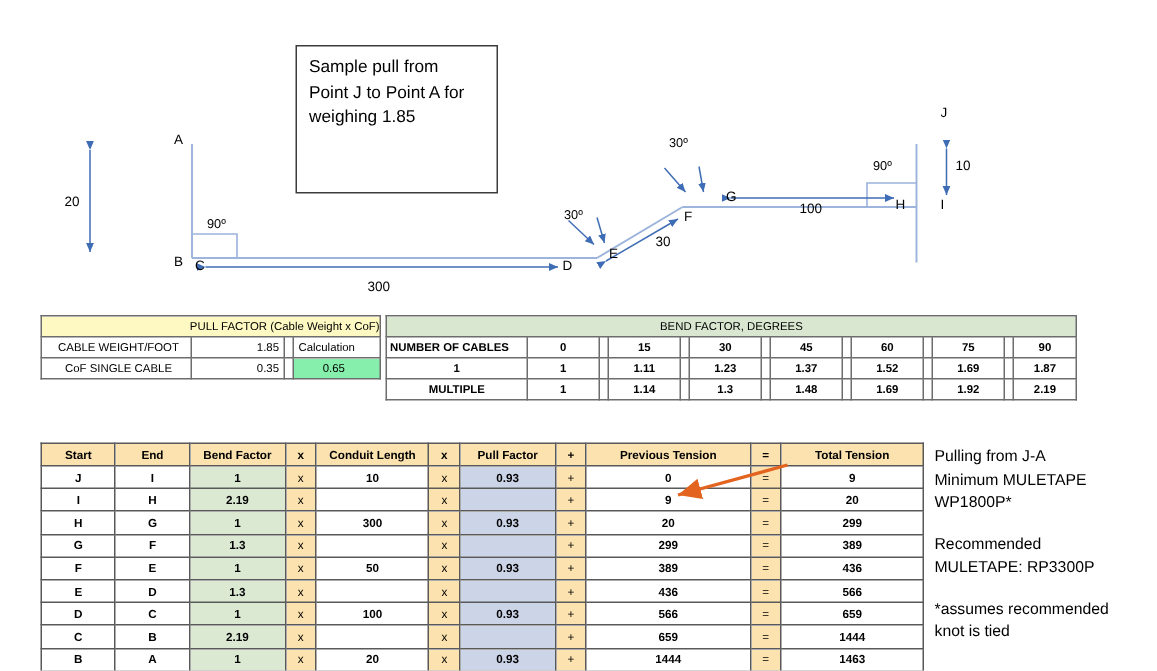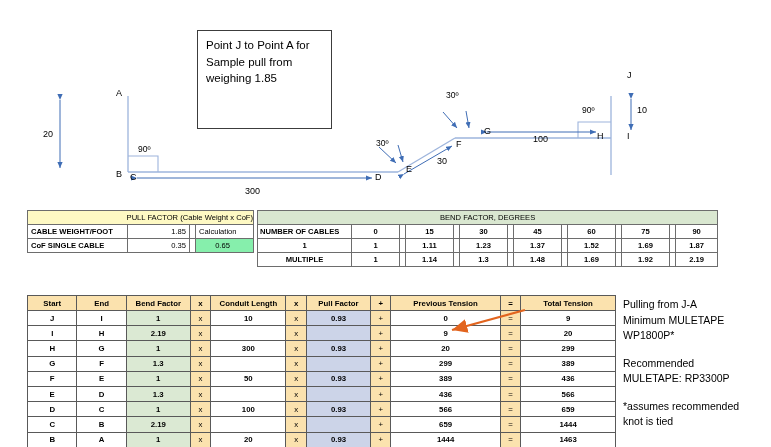--- a/index.html
+++ b/index.html
@@ -75,23 +75,23 @@
     top: 210px;
     width: 226px;
   }
   #pull-factor-table .pf-title {
     background: #fef9c3;
     font-weight: normal;
     height: 13px;
     text-align: right;
   }
   #pull-factor-table td.lbl {
-    text-align: left;
+    text-align: center;
     padding-left: 3px;
-    font-weight: bold;
+    font-weight: normal;
   }
   #pull-factor-table td.num {
     text-align: right;
     padding-right: 3px;
     font-weight: normal;
   }
   #pull-factor-table td.calc {
     background: #86efac;
     text-align: center;
     padding-right: 4px;
@@ -178,22 +178,22 @@
     top: 308px;
     width: 90px;
     height: 32px;
     pointer-events: none;
   }
 </style>
 </head>
 <body>
 
 <div id="note-box">
+  <div class="note-line">Sample pull from</div>
   <div class="note-line">Point J to Point A for</div>
-  <div class="note-line">Sample pull from</div>
   <div class="note-line">weighing 1.85</div>
 </div>
 
 <div id="diagram">
   <svg width="771" height="205" viewBox="0 0 771 205">
     <defs>
       <marker id="ah" markerWidth="7" markerHeight="7" refX="6" refY="2.6" orient="auto">
         <path d="M0,0 L6,2.6 L0,5.2 z" fill="#3f6db5"></path>
       </marker>
       <marker id="ah2" markerWidth="7" markerHeight="7" refX="6" refY="2.6" orient="auto">

